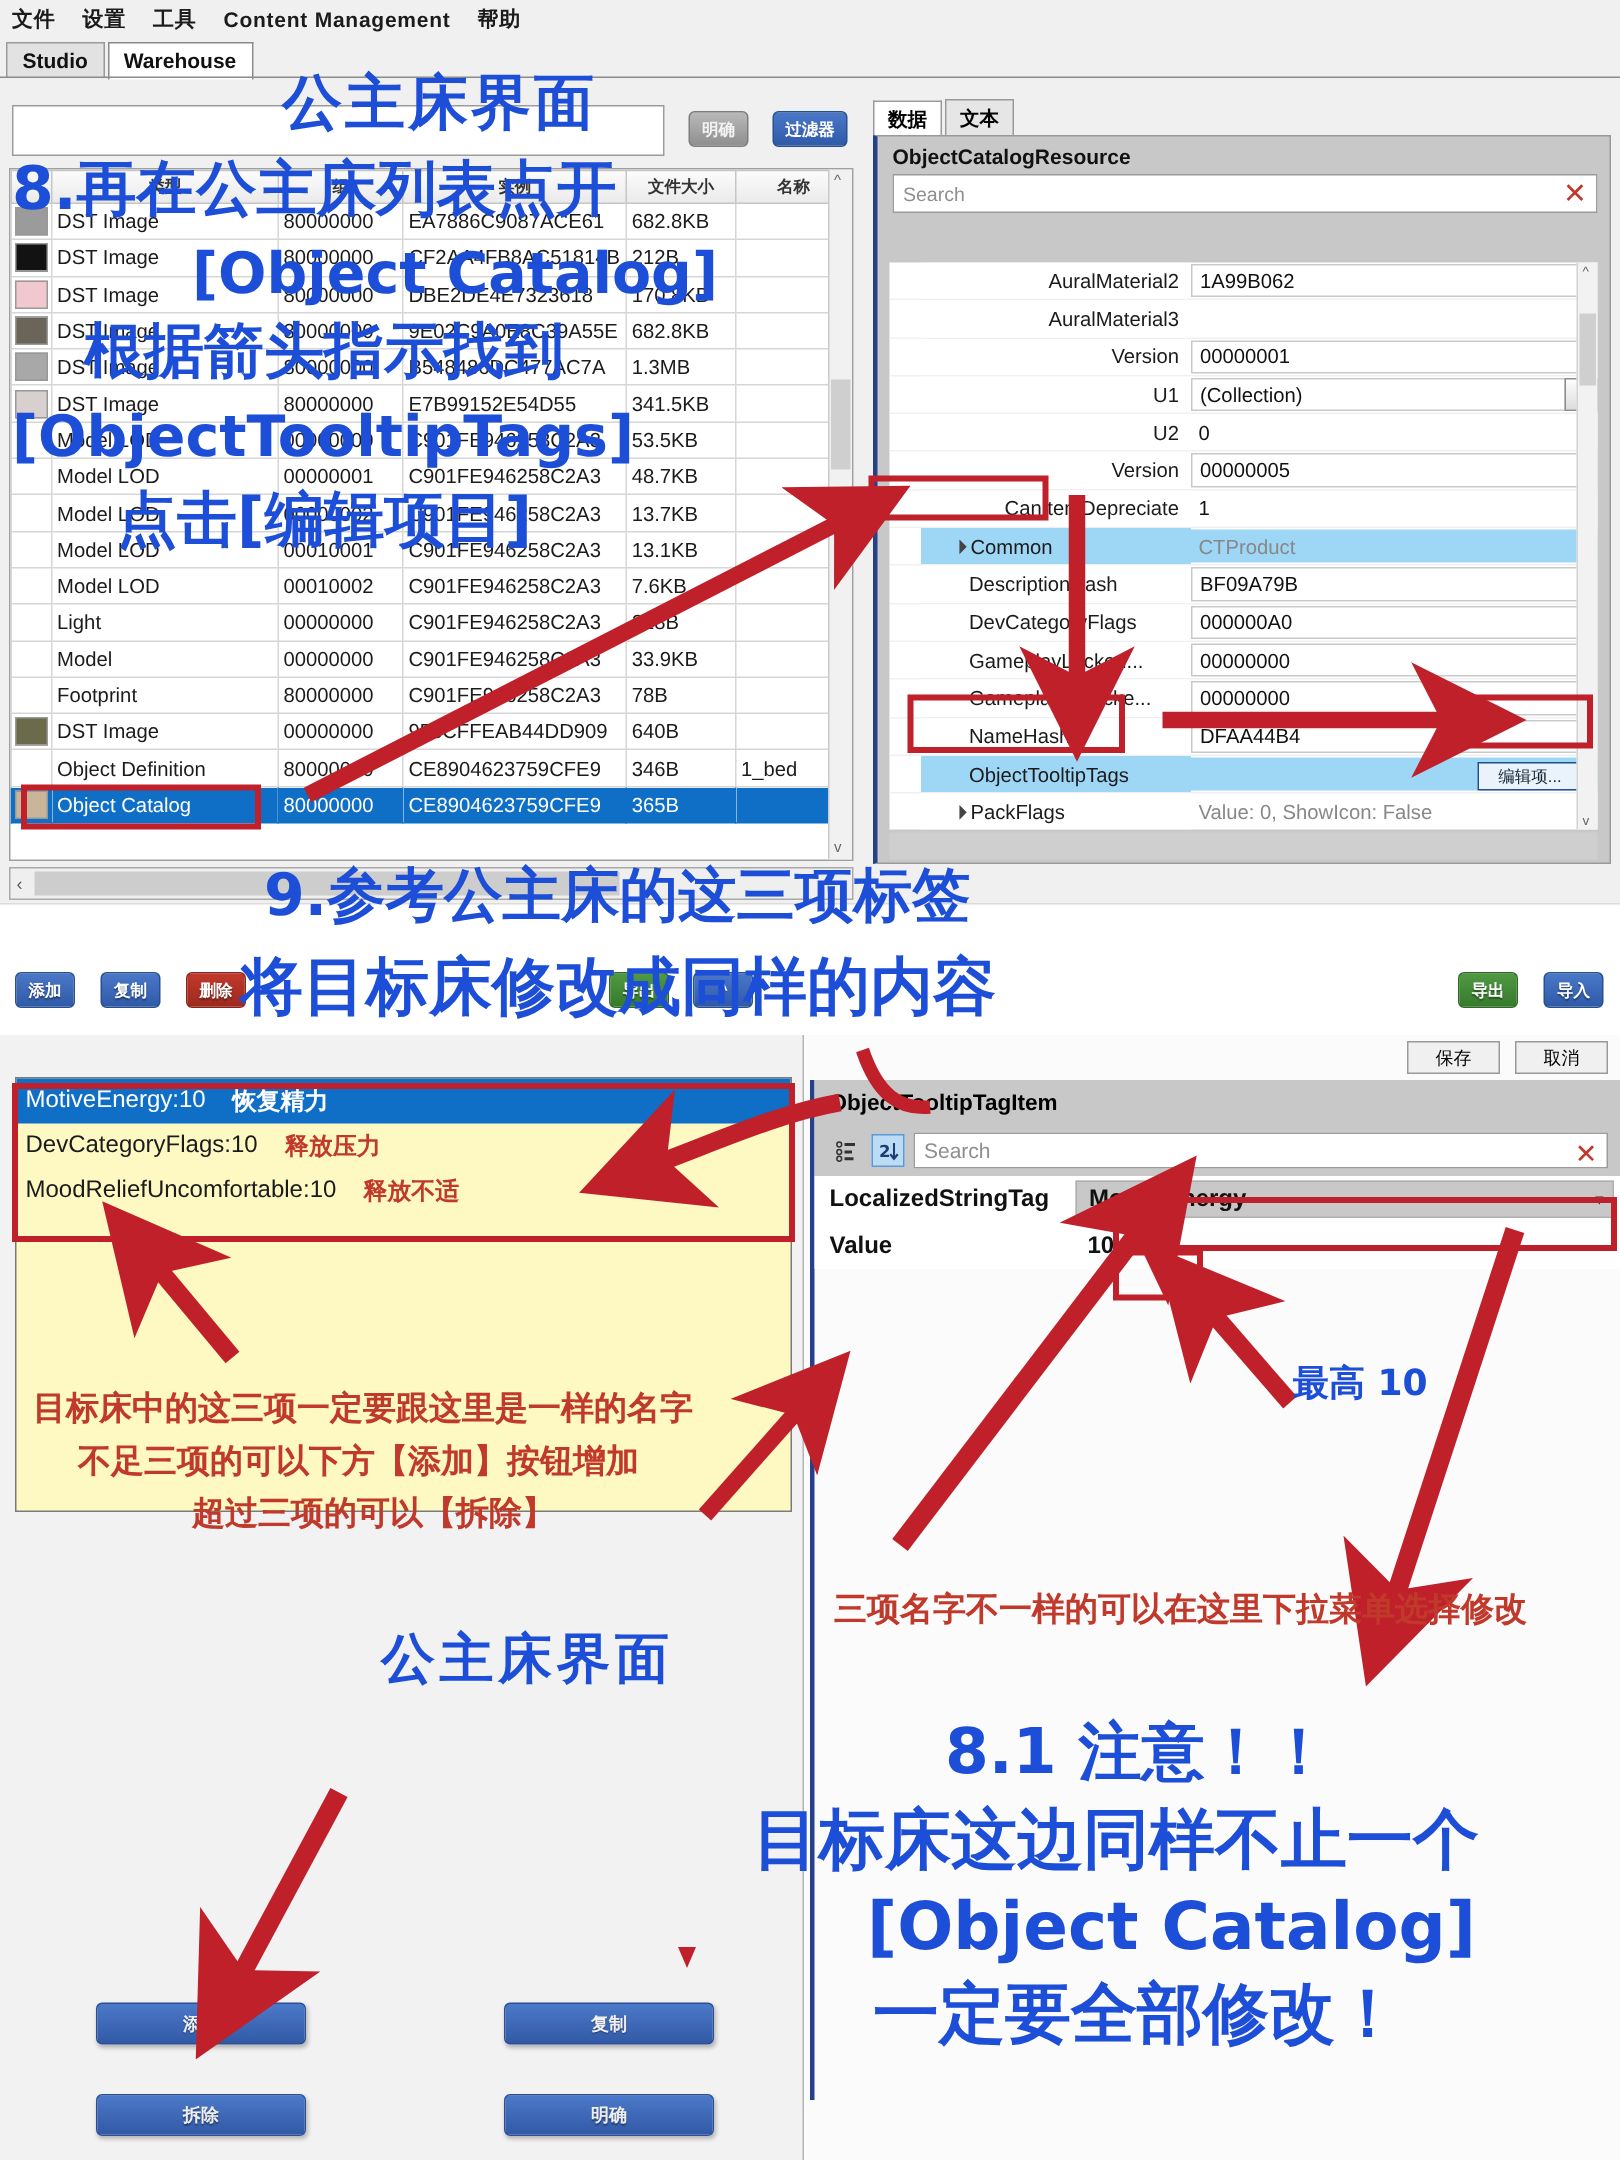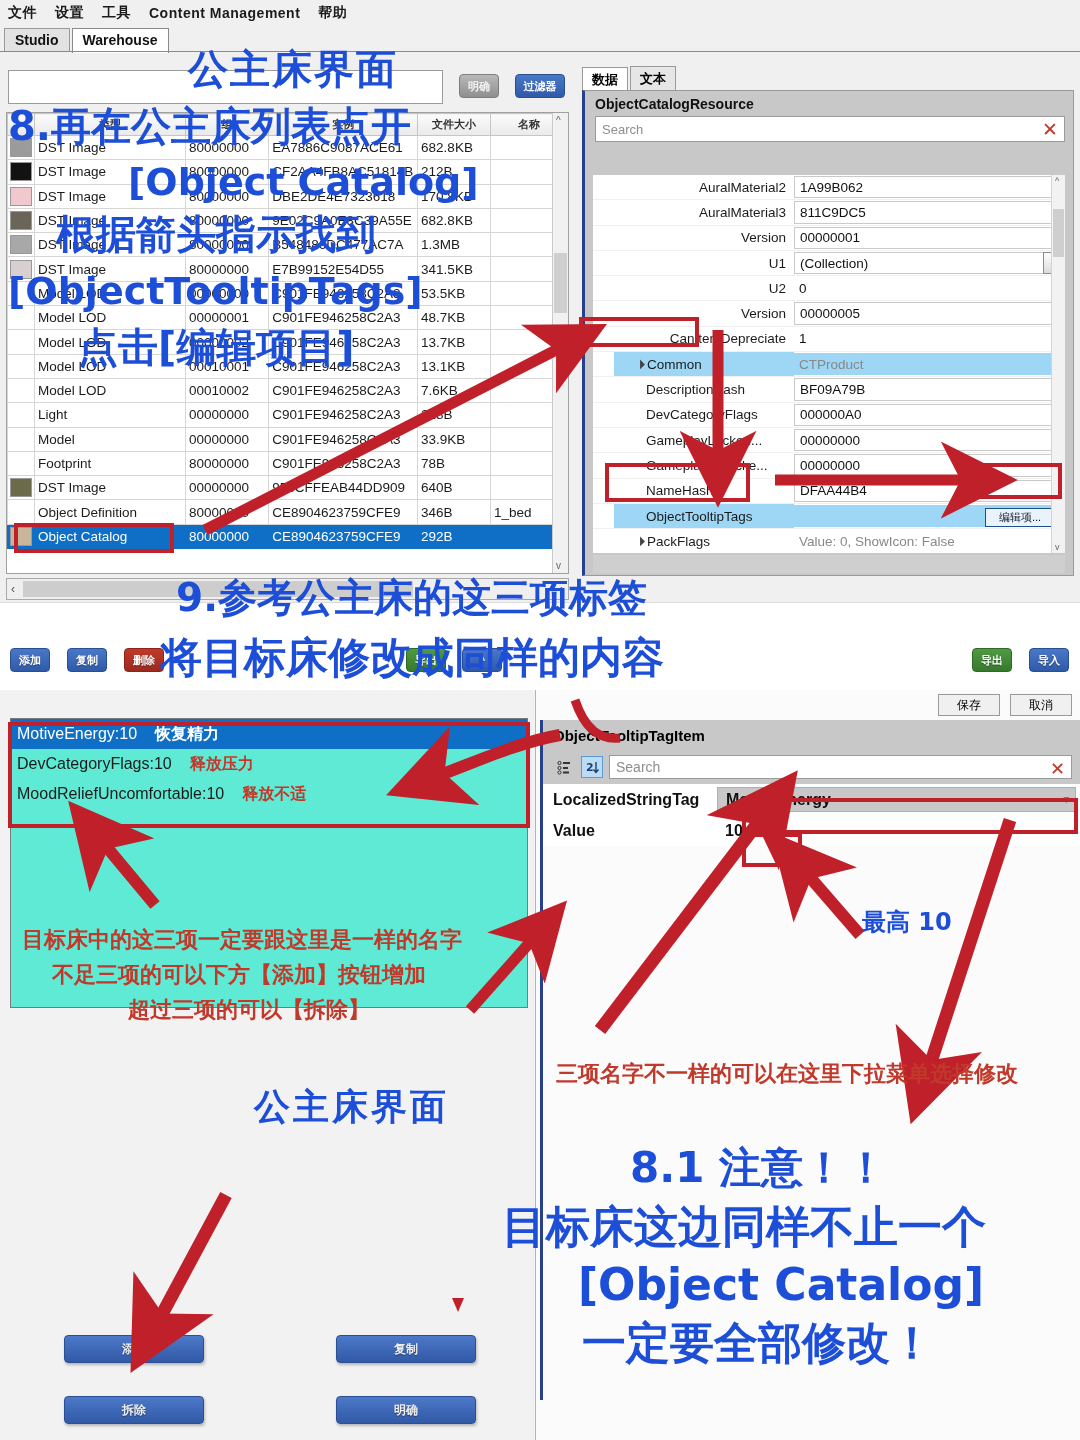--- a/index.html
+++ b/index.html
@@ -99,21 +99,21 @@
   .apptoolbar { position:absolute; left:0; top:602px; width:1080px; height:88px; background:#fff; border-top:1px solid #dcdcdc; }
   .tbtn { position:absolute; top:648px; width:40px; height:24px; border-radius:4px; font-size:11px; color:#fff;
           display:flex; align-items:center; justify-content:center; font-weight:bold; filter:blur(.4px);
           text-shadow:0 1px 1px rgba(0,0,0,.4); }
   .tbtn.blue  { background:linear-gradient(#4a77c8,#2f5aa8); border:1px solid #27508f; }
   .tbtn.red   { background:linear-gradient(#c0392b,#9c2a1e); border:1px solid #8b2318; }
   .tbtn.green { background:linear-gradient(#4f9a43,#367a2c); border:1px solid #2e6a25; }
 
   
   #dlgL { position:absolute; left:0; top:690px; width:536px; height:750px; background:#f2f2f2; border-right:1px solid #b4b4b4; }
-  #tagsbox { position:absolute; left:10px; top:28px; width:518px; height:290px; background:#5eead4; border:1px solid #7a7a7a; }
+  #tagsbox { position:absolute; left:10px; top:28px; width:518px; height:290px; background:#fef9c3; border:1px solid #7a7a7a; }
   .tagrow { height:30px; display:flex; align-items:center; padding-left:6px; font-size:16px; color:#1b1b1b; }
   .tagrow.sel { background:#0f6fc6; color:#fff; }
   .tagcn { color:#c0392b; font-weight:bold; margin-left:18px; }
   .tagrow.sel .tagcn { color:#fff; }
 
   .dlgbtn { position:absolute; width:140px; height:28px; border-radius:4px; font-size:12px; color:#eee;
             display:flex; align-items:center; justify-content:center; font-weight:bold; filter:blur(.5px);
             background:linear-gradient(#4c79c9,#3159a6); border:1px solid #2a4f95;
             text-shadow:0 1px 1px rgba(0,0,0,.4); box-shadow:1px 2px 3px rgba(0,0,0,.25); }
 
@@ -326,21 +326,21 @@
             <td class="c-size">346B</td>
             <td class="c-name">1_bed</td>
           </tr>
           <tr class="sel">
             <td class="c-icon">
               <span class="thumb" style="background: rgb(201, 181, 154);"></span>
             </td>
             <td class="c-type">Object Catalog</td>
             <td class="c-grp">80000000</td>
             <td class="c-inst">CE8904623759CFE9</td>
-            <td class="c-size">292B</td>
+            <td class="c-size">365B</td>
             <td class="c-name"></td>
           </tr>
         </tbody>
     </table>
     <div class="vscroll">
       <div class="vcap" style="top:2px;">^</div>
       <div class="vthumb"></div>
       <div class="vcap" style="bottom:2px;">v</div>
     </div>
   </div>
@@ -367,21 +367,20 @@
             <div class="prow">
               <div class="pk">
                 <span>AuralMaterial2</span>
               </div>
               <div class="pv">1A99B062</div>
             </div>
             <div class="prow">
               <div class="pk">
                 <span>AuralMaterial3</span>
               </div>
-              <div class="pv">811C9DC5</div>
             </div>
             <div class="prow">
               <div class="pk">
                 <span>Version</span>
               </div>
               <div class="pv">00000001</div>
             </div>
             <div class="prow">
               <div class="pk">
                 <span>U1</span>

